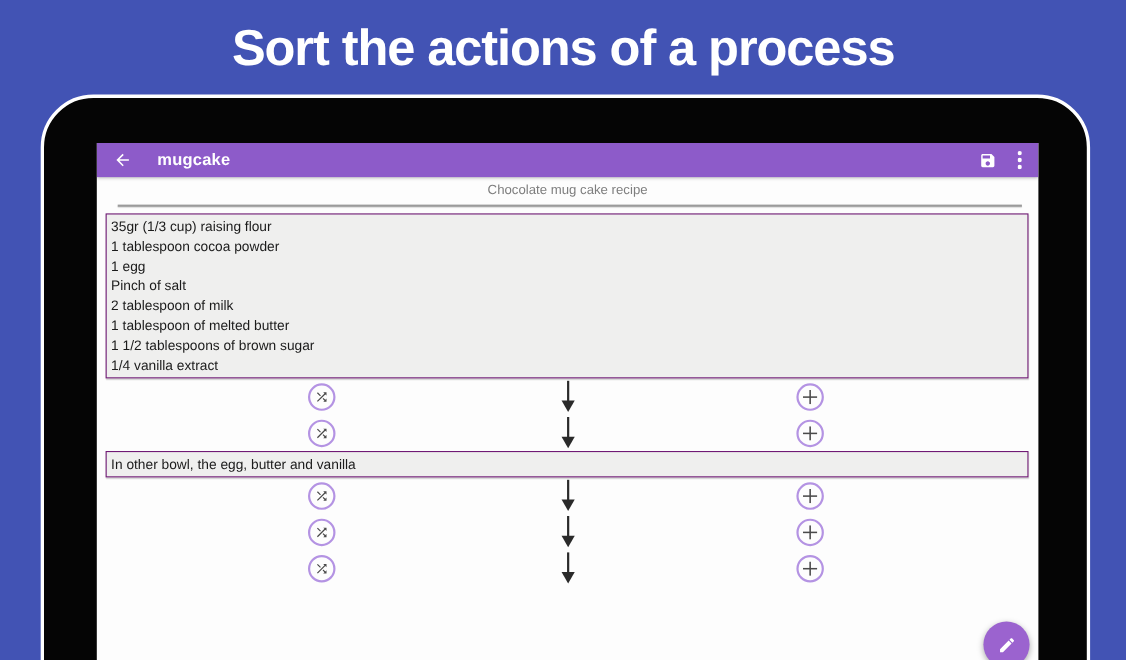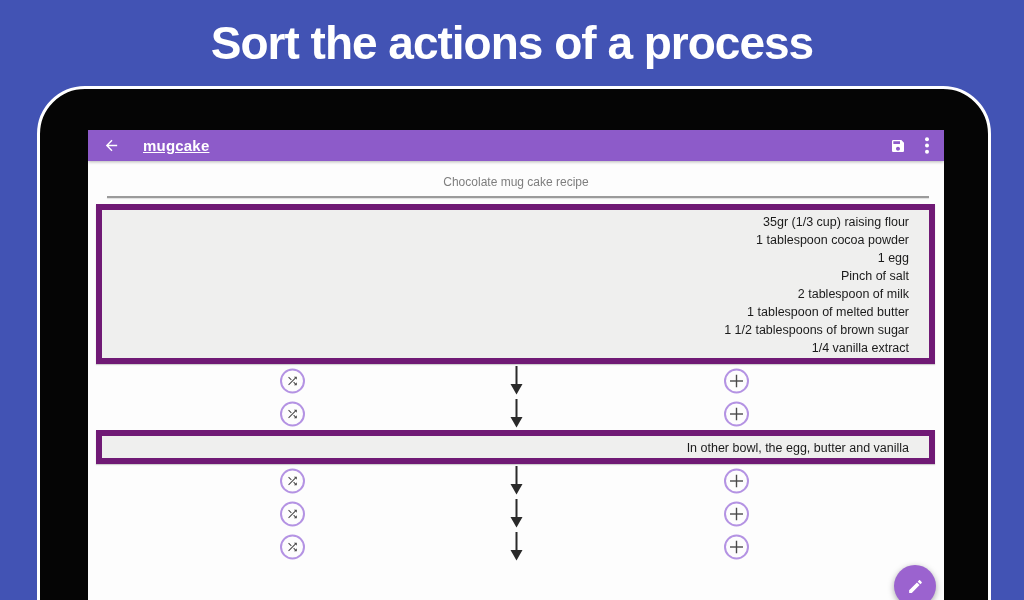--- a/index.html
+++ b/index.html
@@ -27,31 +27,31 @@
     background:#fdfdfd; overflow:hidden;
   }
 
   
   .appbar {
     height:31px; background:#8d5bc9; display:flex; align-items:center;
     padding:0 15px; position:relative; z-index:3;
     box-shadow:0 1px 3px rgba(0,0,0,0.28);
   }
   .appbar .icon-btn { display:flex; align-items:center; justify-content:center; cursor:pointer; }
-  .appbar-title { color:#ffffff; font-size:15px; font-weight:700; margin-left:23px; letter-spacing:0.2px;text-decoration:underline; }
+  .appbar-title { color:#ffffff; font-size:15px; font-weight:700; margin-left:23px; letter-spacing:0.2px; }
   .appbar-actions { margin-left:auto; display:flex; align-items:center; gap:19px; }
 
   
-  .process-title { text-align:center; color:#7e7e7e; font-size:12px; margin-top:14px; }
+  .process-title { text-align:center; color:#7e7e7e; font-size:12px; margin-top:4px; }
   .title-divider { height:2px; background:#9b9b9b; margin:7px 15px 0 19px; box-shadow:0 1px 1px rgba(0,0,0,0.12); }
   #steps { margin-top:6px; }
   .step-box {
-    margin:0 9px 0 8px; background:#efefee; border:6px solid #701a75;
+    margin:0 9px 0 8px; background:#efefee; border:1px solid #701a75;
     box-shadow:0 1px 1px rgba(0,0,0,0.18);
-    text-align:right; padding:2px 20px; box-sizing:border-box;
+    text-align:left; padding:2px 4px; box-sizing:border-box;
   }
   .step-text {
     white-space:pre-line; font-size:12.5px; color:#1b1b1b; line-height:14.7px;
   }
   .connector { position:relative; height:33px; margin:0 8px; }
   .circle-btn {
     position:absolute; top:50%; transform:translateY(-50%);
     width:21px; height:21px; border:2px solid #b493e3; border-radius:50%;
     display:flex; align-items:center; justify-content:center; background:transparent;
     box-sizing:content-box; cursor:pointer;

